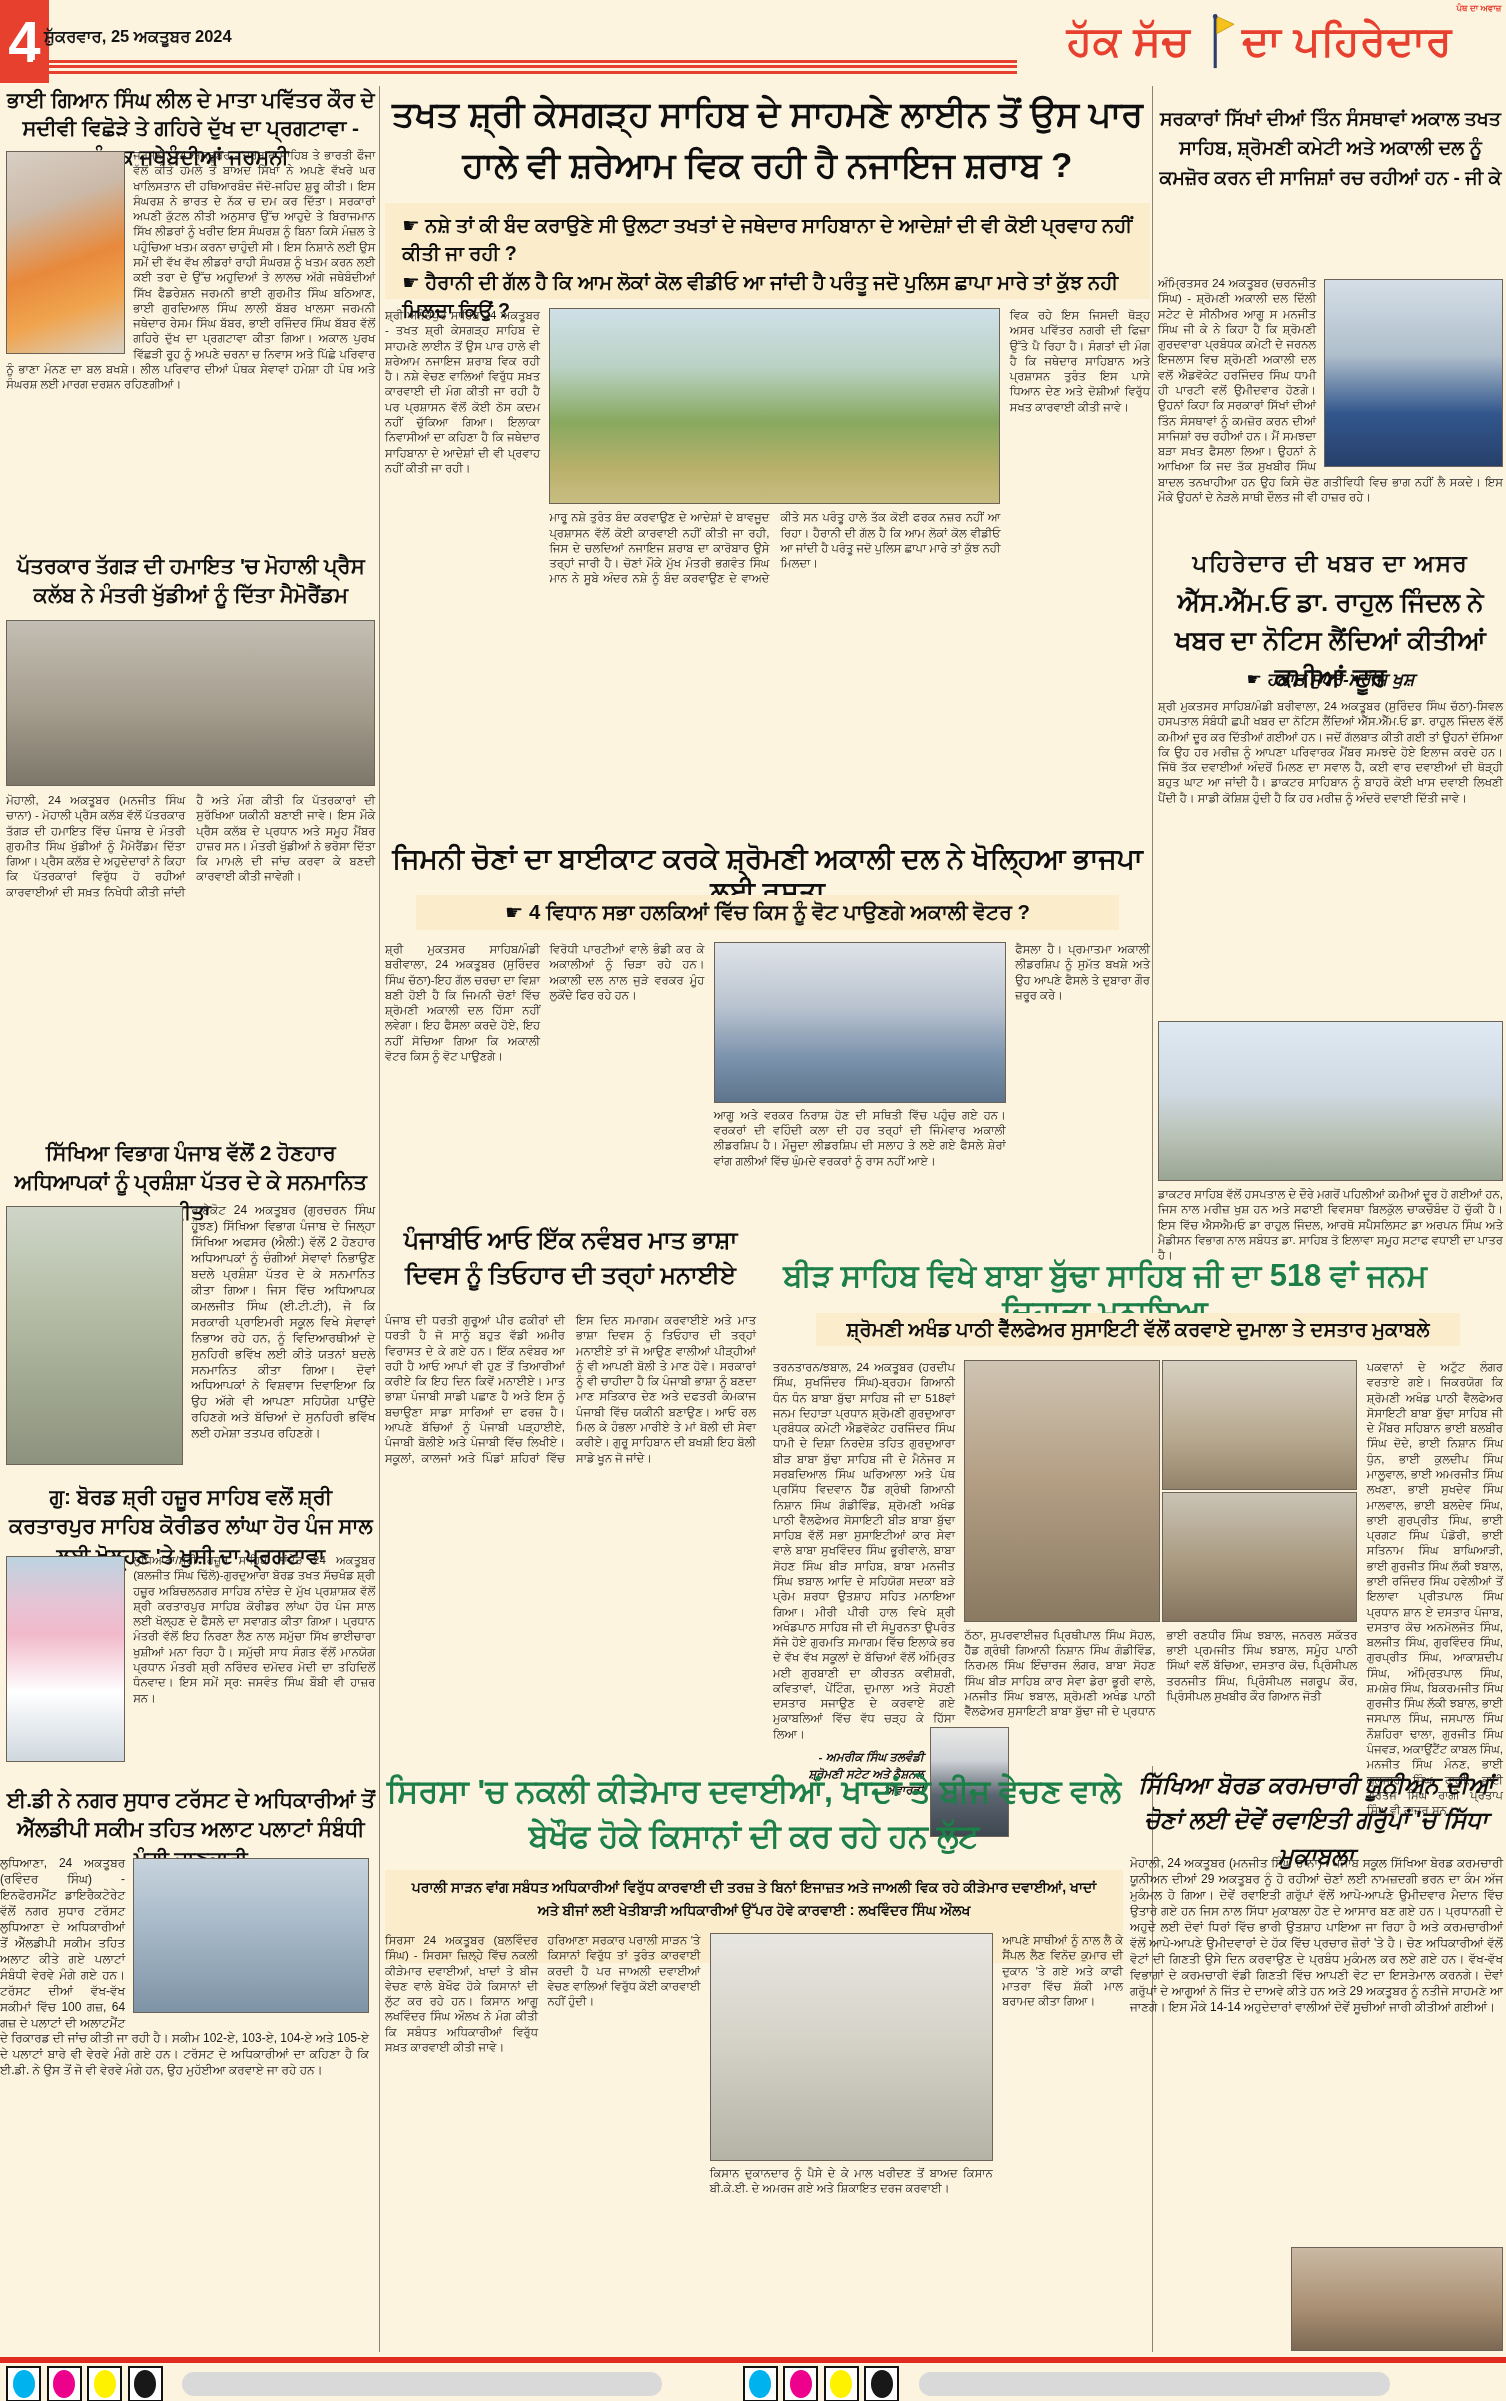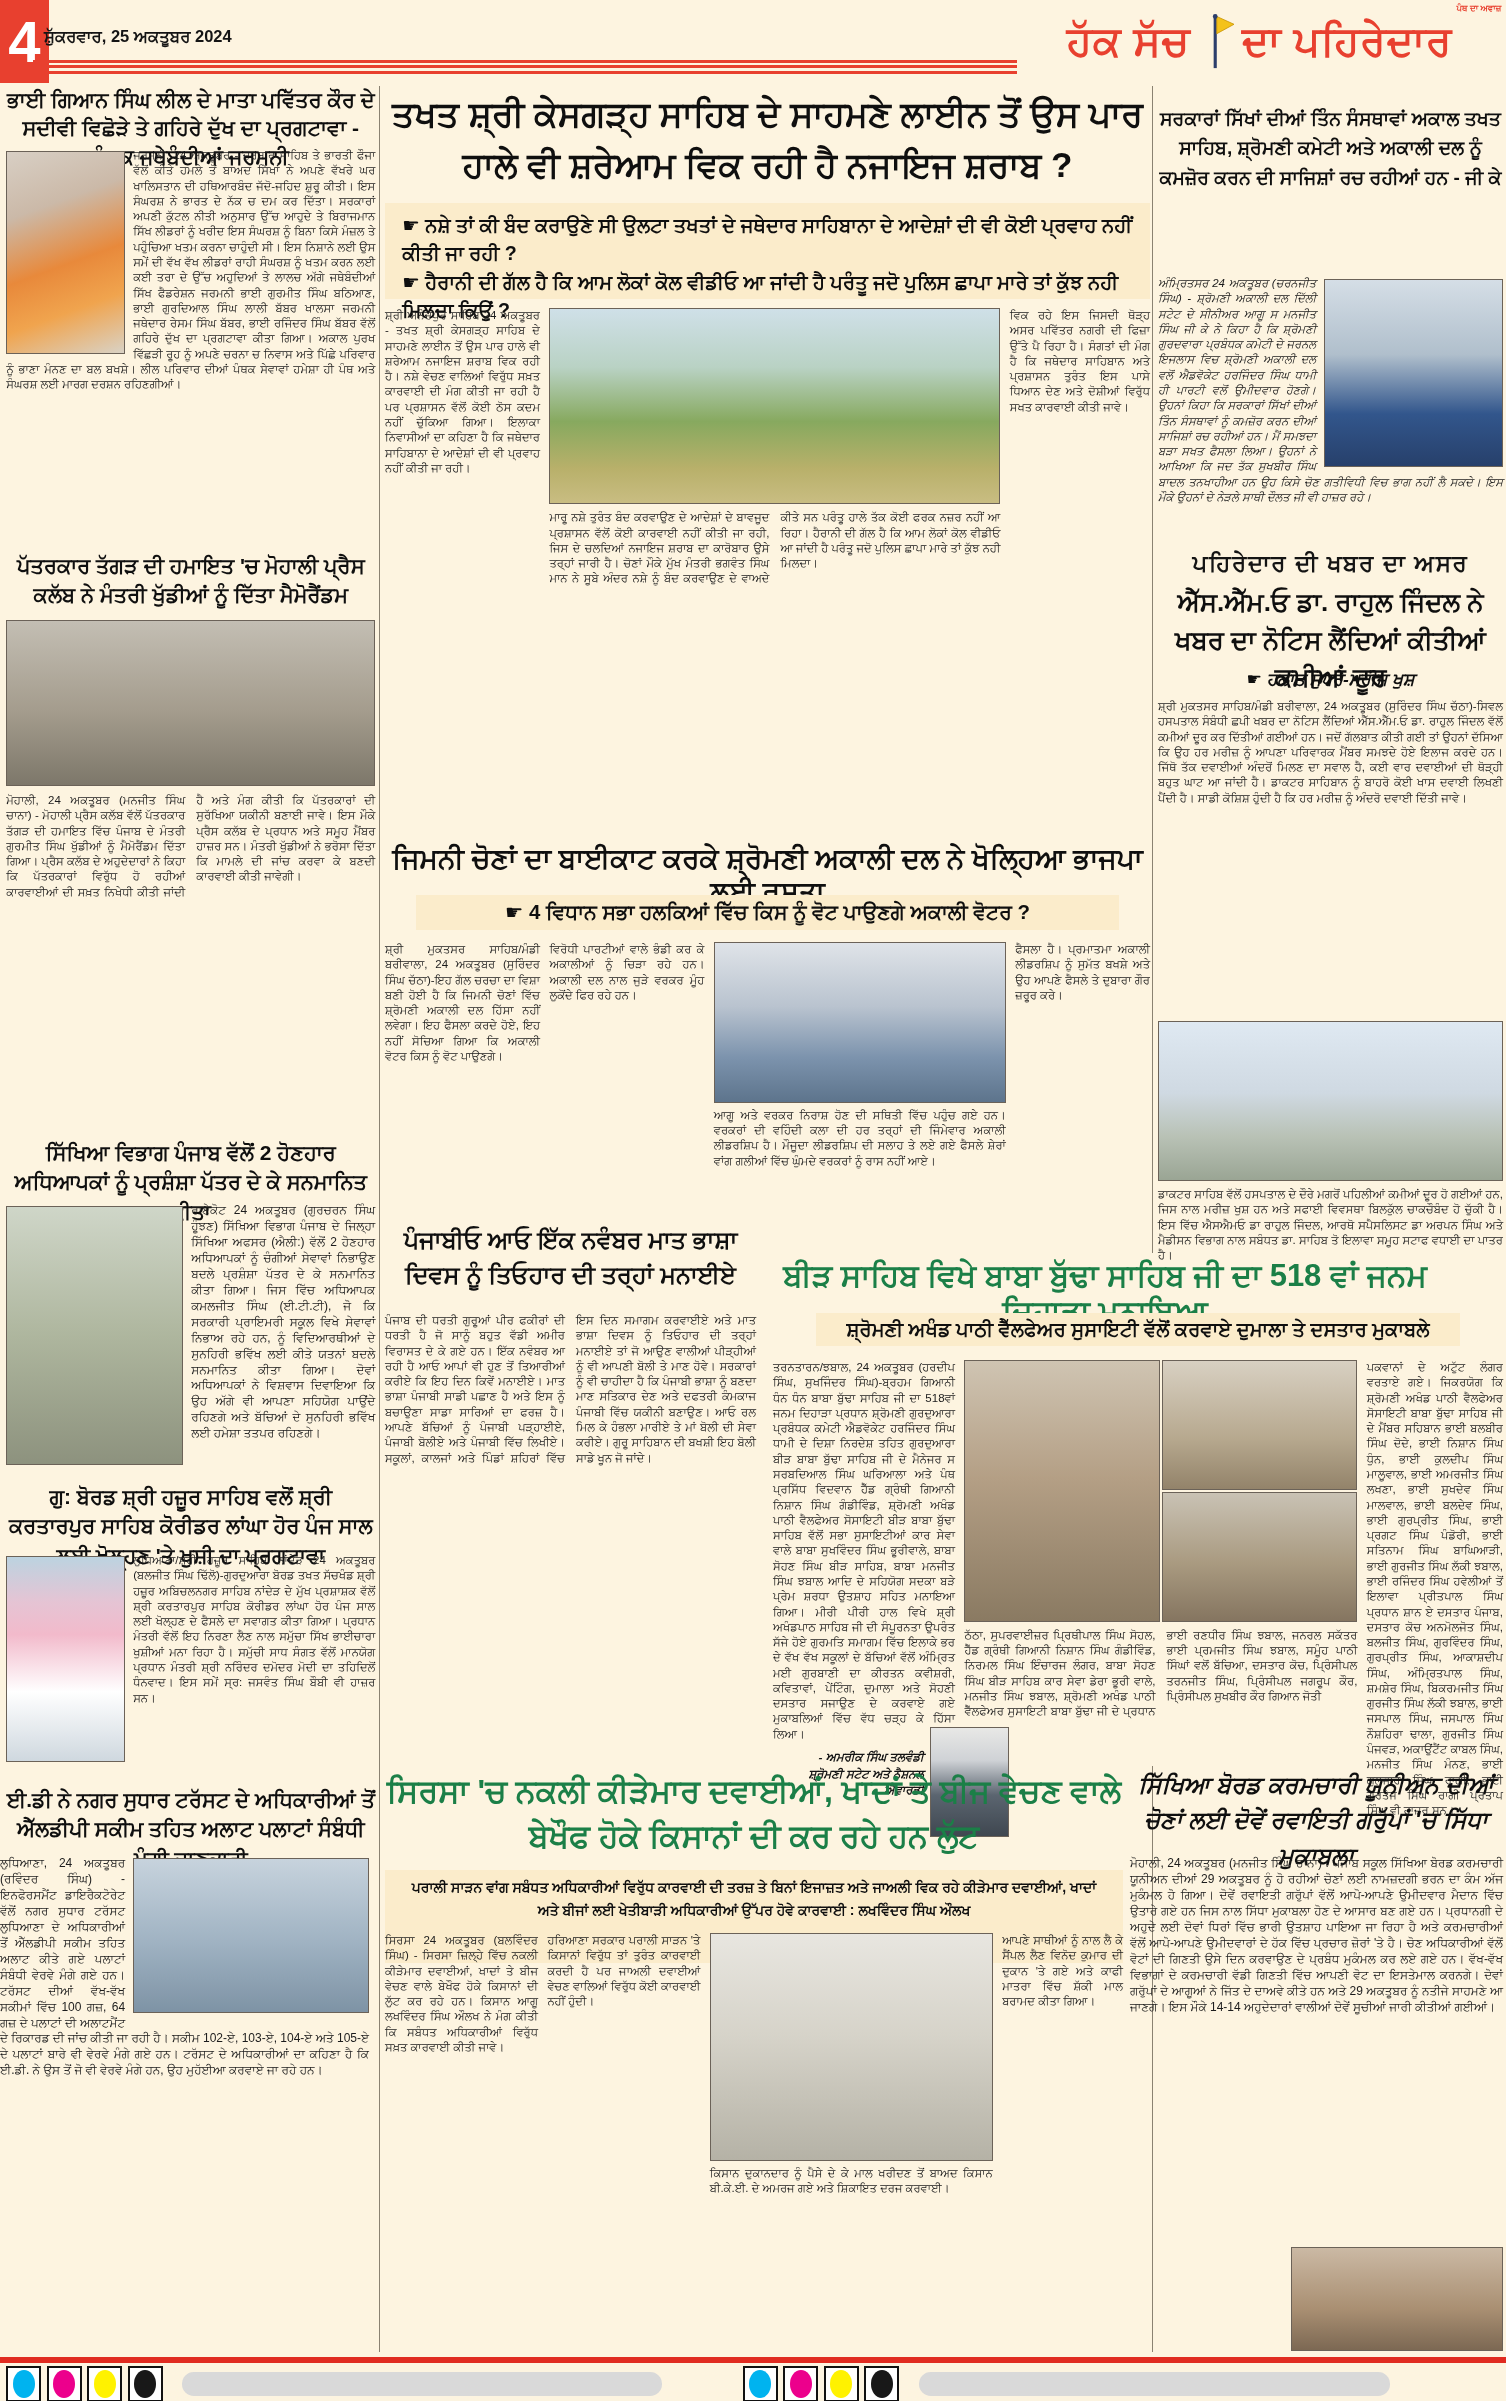--- a/index.html
+++ b/index.html
@@ -141,21 +141,21 @@
     <div class="body-txt" style="width:153px;flex:none;">ਸਿਰਸਾ 24 ਅਕਤੂਬਰ (ਬਲਵਿੰਦਰ ਸਿੰਘ) - ਸਿਰਸਾ ਜ਼ਿਲ੍ਹੇ ਵਿੱਚ ਨਕਲੀ ਕੀੜੇਮਾਰ ਦਵਾਈਆਂ, ਖਾਦਾਂ ਤੇ ਬੀਜ ਵੇਚਣ ਵਾਲੇ ਬੇਖੌਫ ਹੋਕੇ ਕਿਸਾਨਾਂ ਦੀ ਲੁੱਟ ਕਰ ਰਹੇ ਹਨ। ਕਿਸਾਨ ਆਗੂ ਲਖਵਿੰਦਰ ਸਿੰਘ ਔਲਖ ਨੇ ਮੰਗ ਕੀਤੀ ਕਿ ਸਬੰਧਤ ਅਧਿਕਾਰੀਆਂ ਵਿਰੁੱਧ ਸਖ਼ਤ ਕਾਰਵਾਈ ਕੀਤੀ ਜਾਵੇ।</div>
     <div class="body-txt" style="width:153px;flex:none;">ਹਰਿਆਣਾ ਸਰਕਾਰ ਪਰਾਲੀ ਸਾੜਨ 'ਤੇ ਕਿਸਾਨਾਂ ਵਿਰੁੱਧ ਤਾਂ ਤੁਰੰਤ ਕਾਰਵਾਈ ਕਰਦੀ ਹੈ ਪਰ ਜਾਅਲੀ ਦਵਾਈਆਂ ਵੇਚਣ ਵਾਲਿਆਂ ਵਿਰੁੱਧ ਕੋਈ ਕਾਰਵਾਈ ਨਹੀਂ ਹੁੰਦੀ।</div>
     <div style="width:283px;flex:none;">
       <div class="photo" style="width:100%;height:228px;background:linear-gradient(180deg,#e8e6e0 0%,#d6d3c9 45%,#b5b2a6 100%);"></div>
       <div class="body-txt" style="margin-top:4.7px;">ਕਿਸਾਨ ਦੁਕਾਨਦਾਰ ਨੂੰ ਪੈਸੇ ਦੇ ਕੇ ਮਾਲ ਖਰੀਦਣ ਤੋਂ ਬਾਅਦ ਕਿਸਾਨ ਬੀ.ਕੇ.ਈ. ਦੇ ਅਮਰਜ ਗਏ ਅਤੇ ਸ਼ਿਕਾਇਤ ਦਰਜ ਕਰਵਾਈ।</div>
     </div>
     <div class="body-txt" style="flex:1;">ਆਪਣੇ ਸਾਥੀਆਂ ਨੂੰ ਨਾਲ ਲੈ ਕੇ ਸੈਂਪਲ ਲੈਣ ਵਿਨੋਦ ਕੁਮਾਰ ਦੀ ਦੁਕਾਨ 'ਤੇ ਗਏ ਅਤੇ ਕਾਫੀ ਮਾਤਰਾ ਵਿੱਚ ਸ਼ੱਕੀ ਮਾਲ ਬਰਾਮਦ ਕੀਤਾ ਗਿਆ।</div>
   </div>
 
   <div class="abs hl" style="left:1158px;top:104px;width:345px;font-size:19px;line-height:1.55;">ਸਰਕਾਰਾਂ ਸਿੱਖਾਂ ਦੀਆਂ ਤਿੰਨ ਸੰਸਥਾਵਾਂ ਅਕਾਲ ਤਖਤ ਸਾਹਿਬ, ਸ਼੍ਰੋਮਣੀ ਕਮੇਟੀ ਅਤੇ ਅਕਾਲੀ ਦਲ ਨੂੰ ਕਮਜ਼ੋਰ ਕਰਨ ਦੀ ਸਾਜਿਸ਼ਾਂ ਰਚ ਰਹੀਆਂ ਹਨ - ਜੀ ਕੇ</div>
-  <div class="abs" style="left:1158px;top:276px;width:345px;height:267px;font-style:italic;">
+  <div class="abs" style="left:1158px;top:276px;width:345px;height:267px;">
     <div class="photo" style="float:right;width:179px;height:188px;margin:3.1px 0 3.1px 7.9px;background:linear-gradient(180deg,#d5dee6 0%,#b0bfcc 40%,#32568c 72%,#27406b 100%);"></div>
     <div class="body-txt">ਅੰਮ੍ਰਿਤਸਰ 24 ਅਕਤੂਬਰ (ਚਰਨਜੀਤ ਸਿੰਘ) - ਸ਼੍ਰੋਮਣੀ ਅਕਾਲੀ ਦਲ ਦਿੱਲੀ ਸਟੇਟ ਦੇ ਸੀਨੀਅਰ ਆਗੂ ਸ ਮਨਜੀਤ ਸਿੰਘ ਜੀ ਕੇ ਨੇ ਕਿਹਾ ਹੈ ਕਿ ਸ਼੍ਰੋਮਣੀ ਗੁਰਦਵਾਰਾ ਪ੍ਰਬੰਧਕ ਕਮੇਟੀ ਦੇ ਜਰਨਲ ਇਜਲਾਸ ਵਿਚ ਸ਼੍ਰੋਮਣੀ ਅਕਾਲੀ ਦਲ ਵਲੋਂ ਐਡਵੋਕੇਟ ਹਰਜਿੰਦਰ ਸਿੰਘ ਧਾਮੀ ਹੀ ਪਾਰਟੀ ਵਲੋਂ ਉਮੀਦਵਾਰ ਹੋਣਗੇ। ਉਹਨਾਂ ਕਿਹਾ ਕਿ ਸਰਕਾਰਾਂ ਸਿੱਖਾਂ ਦੀਆਂ ਤਿੰਨ ਸੰਸਥਾਵਾਂ ਨੂੰ ਕਮਜ਼ੋਰ ਕਰਨ ਦੀਆਂ ਸਾਜਿਸ਼ਾਂ ਰਚ ਰਹੀਆਂ ਹਨ। ਮੈਂ ਸਮਝਦਾ ਬੜਾ ਸਖਤ ਫੈਸਲਾ ਲਿਆ। ਉਹਨਾਂ ਨੇ ਆਖਿਆ ਕਿ ਜਦ ਤੱਕ ਸੁਖਬੀਰ ਸਿੰਘ ਬਾਦਲ ਤਨਖਾਹੀਆ ਹਨ ਉਹ ਕਿਸੇ ਚੋਣ ਗਤੀਵਿਧੀ ਵਿਚ ਭਾਗ ਨਹੀਂ ਲੈ ਸਕਦੇ। ਇਸ ਮੌਕੇ ਉਹਨਾਂ ਦੇ ਨੇੜਲੇ ਸਾਥੀ ਦੌਲਤ ਜੀ ਵੀ ਹਾਜ਼ਰ ਰਹੇ।</div>
   </div>
 
   <div class="abs kick" style="left:1158px;top:550px;width:345px;font-size:23px;letter-spacing:1.6px;">ਪਹਿਰੇਦਾਰ ਦੀ ਖਬਰ ਦਾ ਅਸਰ</div>
   <div class="abs hl" style="left:1158px;top:584px;width:345px;font-size:26px;line-height:1.45;">ਐੱਸ.ਐੱਮ.ਓ ਡਾ. ਰਾਹੁਲ ਜਿੰਦਲ ਨੇ ਖਬਰ ਦਾ ਨੋਟਿਸ ਲੈਂਦਿਆਂ ਕੀਤੀਆਂ ਕਮੀਆਂ ਦੂਰ</div>
   <div class="abs hl" style="left:1158px;top:669px;width:345px;font-size:17.3px;font-style:italic;">☛ ਹਲਾਤ ਸੁਧਰੇ-ਮਰੀਜ਼ ਖੁਸ਼</div>
   <div class="abs body-txt" style="left:1158px;top:699px;width:345px;height:319px;">ਸ਼੍ਰੀ ਮੁਕਤਸਰ ਸਾਹਿਬ/ਮੰਡੀ ਬਰੀਵਾਲਾ, 24 ਅਕਤੂਬਰ (ਸੁਰਿੰਦਰ ਸਿੰਘ ਚੱਠਾ)-ਸਿਵਲ ਹਸਪਤਾਲ ਸੰਬੰਧੀ ਛਪੀ ਖਬਰ ਦਾ ਨੋਟਿਸ ਲੈਂਦਿਆਂ ਐੱਸ.ਐੱਮ.ਓ ਡਾ. ਰਾਹੁਲ ਜਿੰਦਲ ਵੱਲੋਂ ਕਮੀਆਂ ਦੂਰ ਕਰ ਦਿੱਤੀਆਂ ਗਈਆਂ ਹਨ। ਜਦੋਂ ਗੱਲਬਾਤ ਕੀਤੀ ਗਈ ਤਾਂ ਉਹਨਾਂ ਦੱਸਿਆ ਕਿ ਉਹ ਹਰ ਮਰੀਜ਼ ਨੂੰ ਆਪਣਾ ਪਰਿਵਾਰਕ ਮੈਂਬਰ ਸਮਝਦੇ ਹੋਏ ਇਲਾਜ ਕਰਦੇ ਹਨ। ਜਿੱਥੋ ਤੱਕ ਦਵਾਈਆਂ ਅੰਦਰੋਂ ਮਿਲਣ ਦਾ ਸਵਾਲ ਹੈ, ਕਈ ਵਾਰ ਦਵਾਈਆਂ ਦੀ ਥੋੜ੍ਹੀ ਬਹੁਤ ਘਾਟ ਆ ਜਾਂਦੀ ਹੈ। ਡਾਕਟਰ ਸਾਹਿਬਾਨ ਨੂੰ ਬਾਹਰੋ ਕੋਈ ਖਾਸ ਦਵਾਈ ਲਿਖਣੀ ਪੈਂਦੀ ਹੈ। ਸਾਡੀ ਕੋਸ਼ਿਸ਼ ਹੁੰਦੀ ਹੈ ਕਿ ਹਰ ਮਰੀਜ਼ ਨੂੰ ਅੰਦਰੋ ਦਵਾਈ ਦਿੱਤੀ ਜਾਵੇ।</div>
   <div class="abs photo" style="left:1158px;top:1021px;width:345px;height:160px;background:linear-gradient(180deg,#dfe9f2 0%,#cfd9e2 45%,#b9c2b6 72%,#9aa594 100%);"></div>
   <div class="abs body-txt" style="left:1158px;top:1187px;width:345px;height:173px;">ਡਾਕਟਰ ਸਾਹਿਬ ਵੱਲੋਂ ਹਸਪਤਾਲ ਦੇ ਦੌਰੇ ਮਗਰੋਂ ਪਹਿਲੀਆਂ ਕਮੀਆਂ ਦੂਰ ਹੋ ਗਈਆਂ ਹਨ, ਜਿਸ ਨਾਲ ਮਰੀਜ਼ ਖੁਸ਼ ਹਨ ਅਤੇ ਸਫਾਈ ਵਿਵਸਥਾ ਬਿਲਕੁੱਲ ਚਾਕਚੌਬੰਦ ਹੋ ਚੁੱਕੀ ਹੈ। ਇਸ ਵਿੱਚ ਐਸਐਮਓ ਡਾ ਰਾਹੁਲ ਜਿੰਦਲ, ਆਰਥੋ ਸਪੈਸਲਿਸਟ ਡਾ ਅਰਪਨ ਸਿੰਘ ਅਤੇ ਮੈਡੀਸਨ ਵਿਭਾਗ ਨਾਲ ਸਬੰਧਤ ਡਾ. ਸਾਹਿਬ ਤੋ ਇਲਾਵਾ ਸਮੂਹ ਸਟਾਫ ਵਧਾਈ ਦਾ ਪਾਤਰ ਹੈ।</div>

